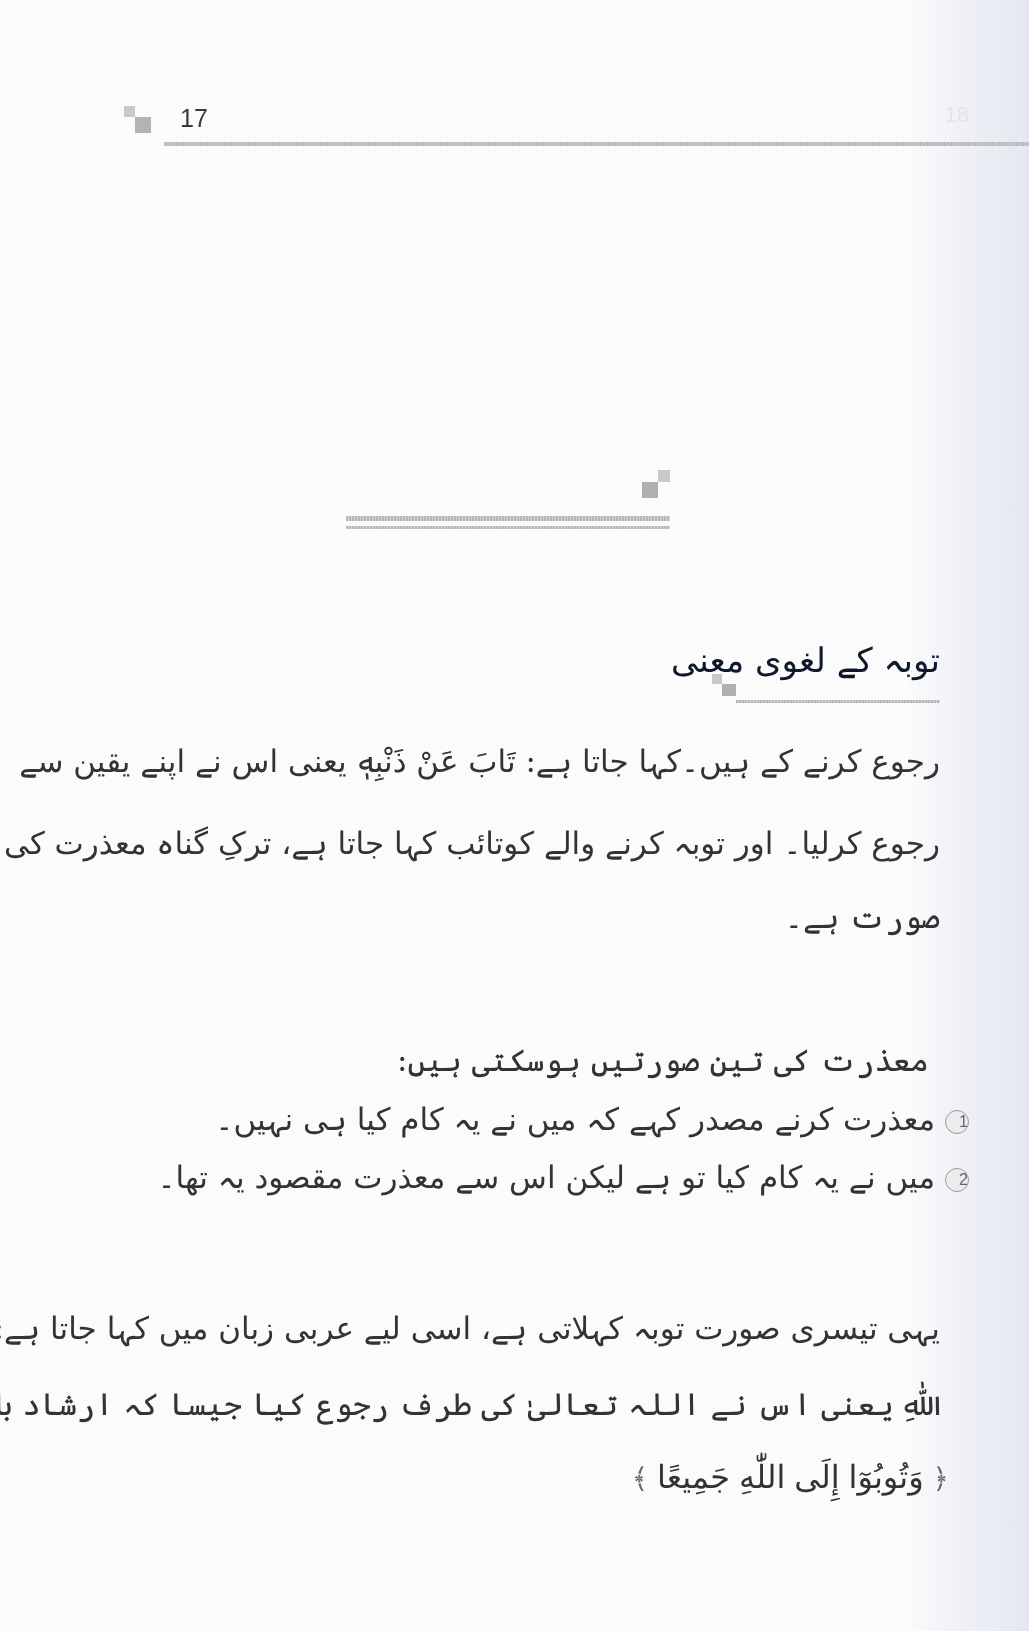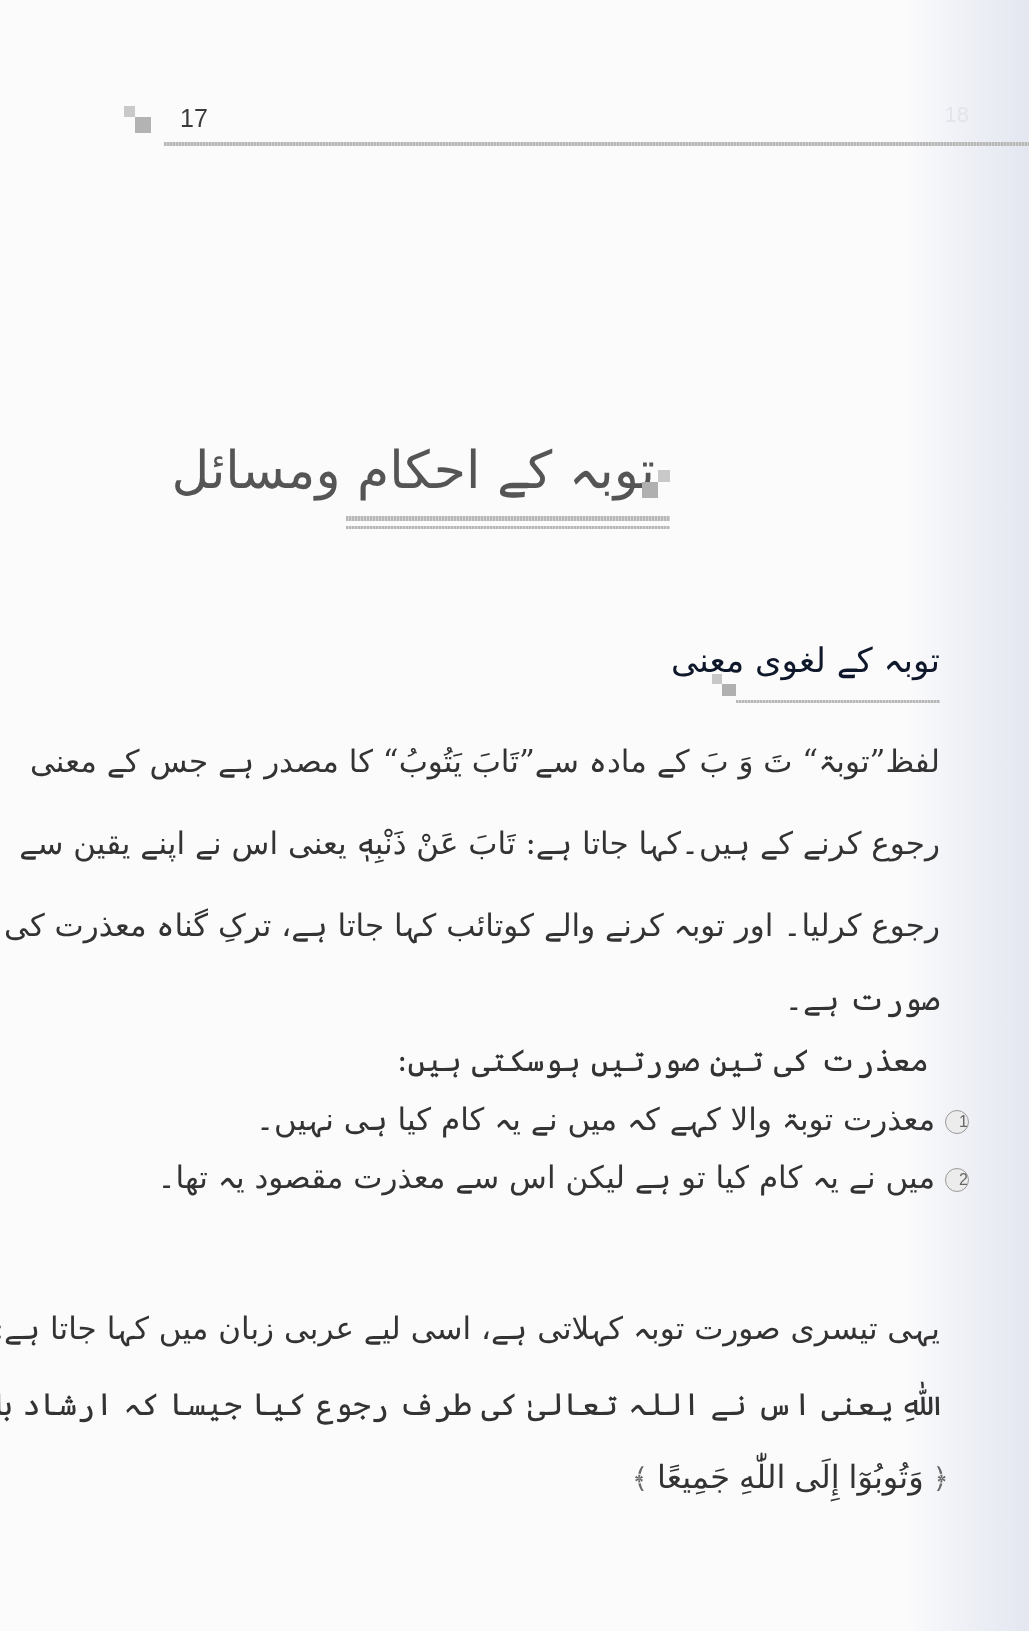--- a/index.html
+++ b/index.html
@@ -78,46 +78,44 @@
 <div class="page-header">
   <div class="hdr-sq1"></div>
   <div class="hdr-sq2"></div>
   <div class="page-number">17</div>
   <div class="hdr-rule"></div>
 </div>
 
 <div class="bleed" style="right:60px; top:102px; font-family:'Liberation Sans',sans-serif; font-size:22px; direction:ltr;">18</div>
 
 <div class="title-block">
-  <div class="chapter-title">توبہ کے احکام ومسائل</div>
   <div class="title-sq1"></div>
   <div class="title-sq2"></div>
   <div class="title-rule1"></div>
   <div class="title-rule2"></div>
 </div>
 
 <div class="section-heading-block">
   <div class="section-heading">توبہ کے لغوی معنی</div>
   <div class="sh-sq1"></div>
   <div class="sh-sq2"></div>
   <div class="sh-rule"></div>
 </div>
 
 <div class="body-text" style="top:720px;">
-  <span class="body-line">لفظ”توبۃ“ تَ وَ بَ کے مادہ سے”تَابَ يَتُوبُ“ کا مصدر ہے جس کے معنی</span>
   <span class="body-line">رجوع کرنے کے ہیں۔کہا جاتا ہے: تَابَ عَنْ ذَنْبِهٖ یعنی اس نے اپنے یقین سے</span>
   <span class="body-line">رجوع کرلیا۔ اور توبہ کرنے والے کوتائب کہا جاتا ہے، ترکِ گناہ معذرت کی بہترین</span>
   <span class="body-line" style="height:66px;line-height:66px;">صورت ہے۔</span>
 </div>
 
 <div class="body-text" style="top:1030px; right:100px; left:auto; width:auto; line-height:60px;">معذرت کی تین صورتیں ہوسکتی ہیں:</div>
 
 <div class="body-text" style="top:1090px; right:60px; left:auto; width:auto;">
   <span class="list-item">
-    <span class="num-circle">1</span><span>معذرت توبۃ والا کہے کہ میں نے یہ کام کیا ہی نہیں۔</span>
+    <span class="num-circle">1</span><span>معذرت کرنے مصدر کہے کہ میں نے یہ کام کیا ہی نہیں۔</span>
   </span>
   <span class="list-item">
     <span class="num-circle">2</span><span>میں نے یہ کام کیا تو ہے لیکن اس سے معذرت مقصود یہ تھا۔</span>
   </span>
 </div>
 
 <div class="body-text" style="top:1290px; line-height:76px;">
   <span class="body-line" style="height:76px;">یہی تیسری صورت توبہ کہلاتی ہے، اسی لیے عربی زبان میں کہا جاتا ہے: تَابَ إِلَى</span>
   <span class="body-line" style="height:76px;">اللّٰهِ یعنی اس نے اللہ تعالیٰ کی طرف رجوع کیا جیسا کہ ارشاد باری تعالیٰ ہے:</span>
 </div>

